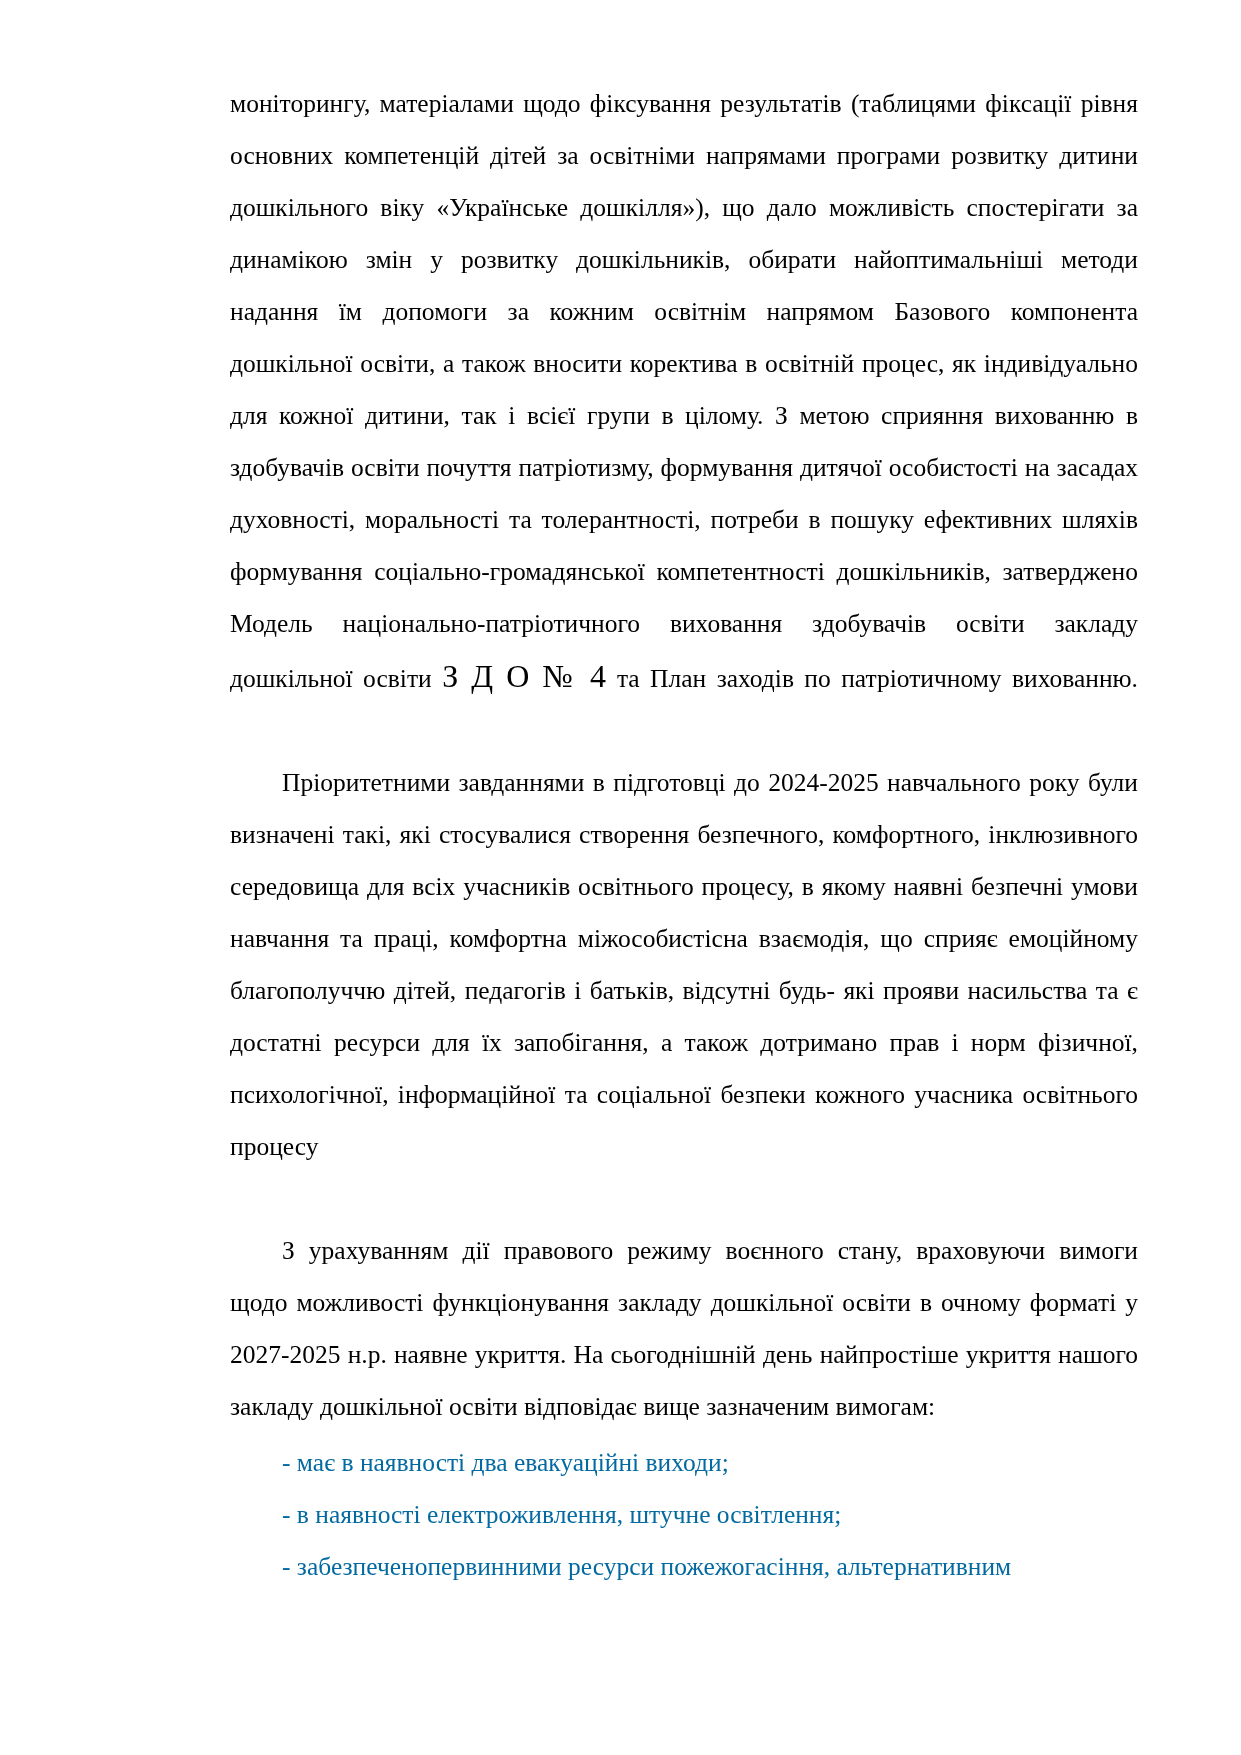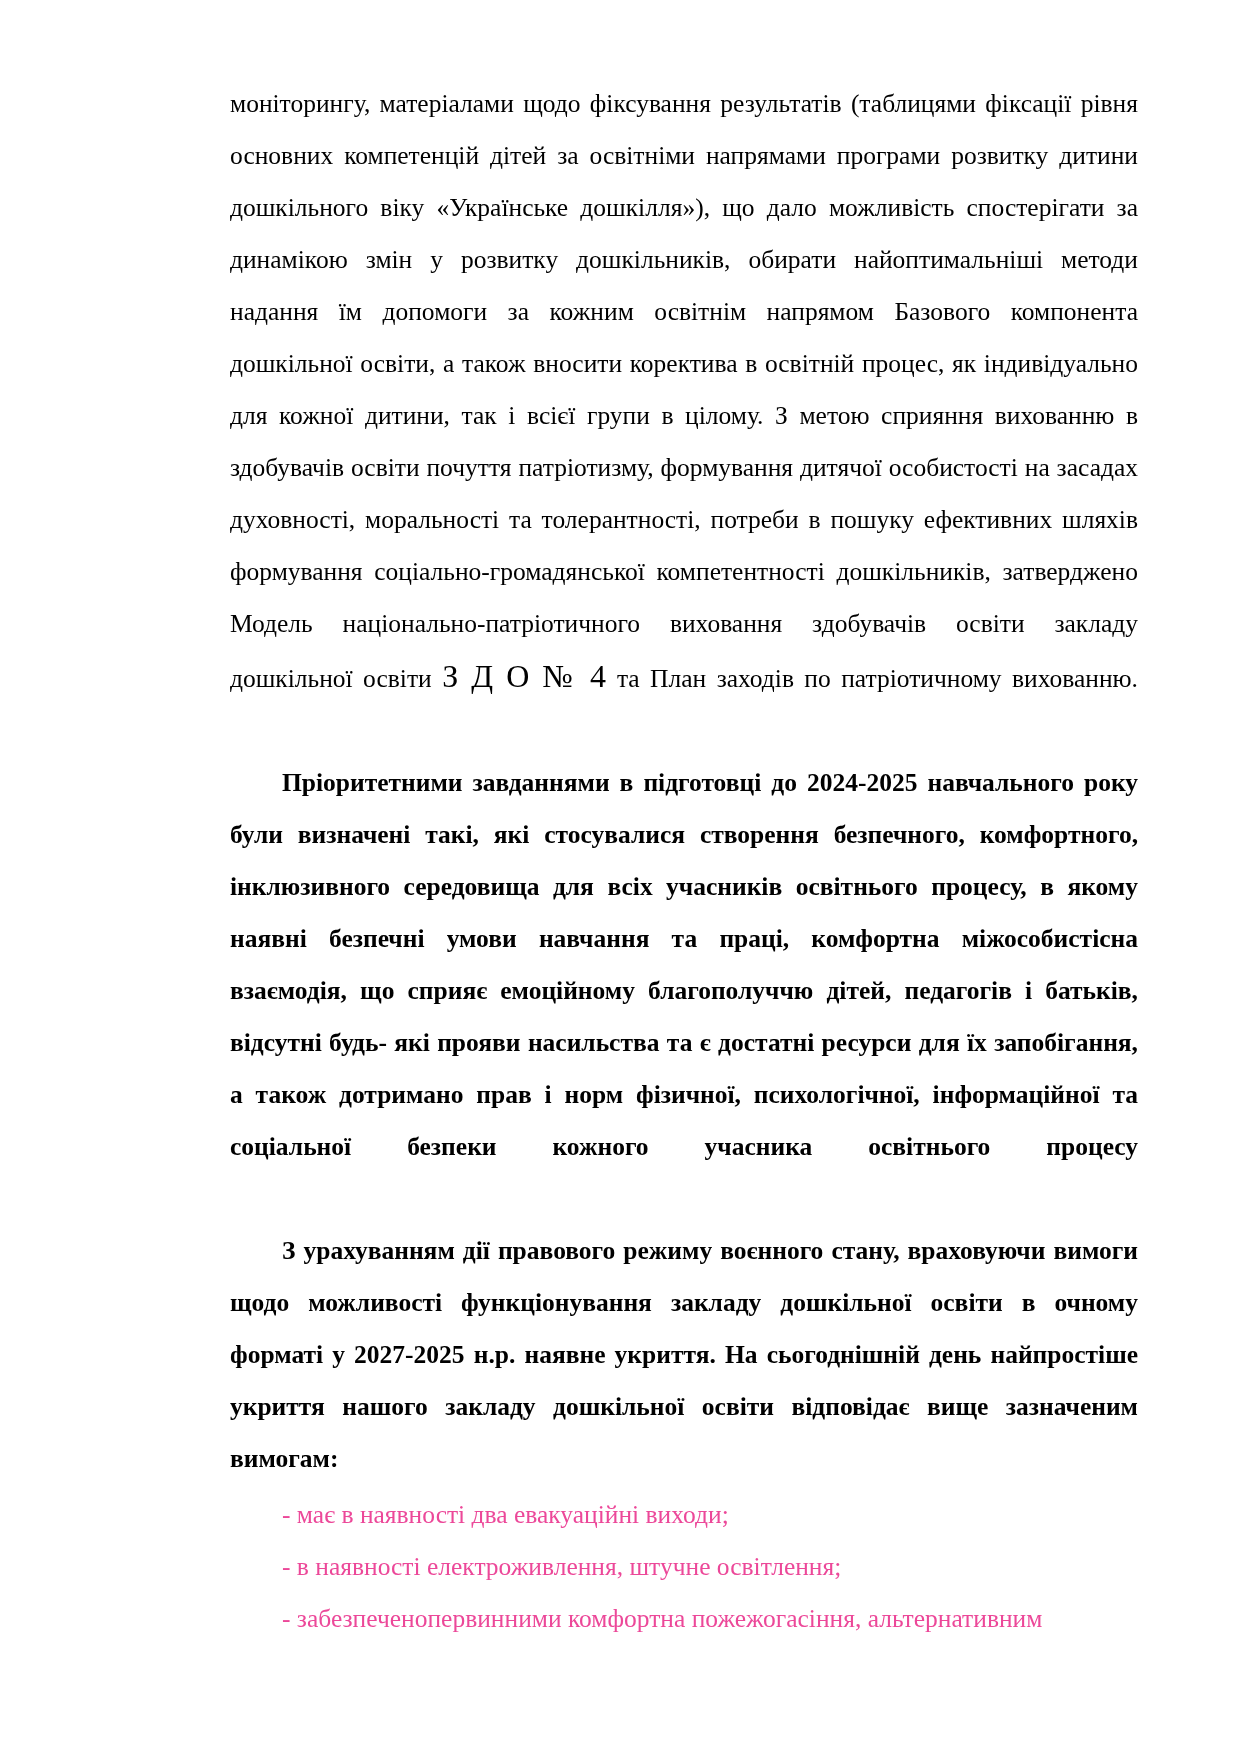--- a/index.html
+++ b/index.html
@@ -40,21 +40,20 @@
   }
 
   
   .para.no-indent {
     text-indent: 0;
   }
 
   
   .para.indent {
     text-indent: 52px;
-    font-weight: bold;
   }
 
   
   .para:after {
     content: "";
     display: inline-block;
     width: 100%;
   }
 
   .para.no-stretch:after {
@@ -71,21 +70,21 @@
   .dash-list {
     margin: 0;
     padding: 0;
     list-style: none;
   }
 
   .dash-item {
     font-family: "Liberation Serif", "DejaVu Serif", serif;
     font-size: 25.5px;
     line-height: 52px;
-    color: #ec4899;
+    color: #0369a1;
     margin: 0;
     padding-left: 52px;
     text-align: justify;
     text-justify: inter-word;
   }
 
   .dash-item:after {
     content: "";
     display: inline-block;
     width: 100%;
@@ -107,17 +106,17 @@
 
     <p class="para indent">Пріоритетними завданнями в підготовці до 2024-2025 навчального року були визначені такі, які стосувалися створення безпечного, комфортного, інклюзивного середовища для всіх учасників освітнього процесу, в якому  наявні безпечні умови навчання та праці, комфортна міжособистісна взаємодія, що сприяє емоційному благополуччю дітей, педагогів і батьків, відсутні будь- які прояви насильства та є достатні ресурси для їх запобігання, а також дотримано прав і норм фізичної, психологічної, інформаційної та соціальної безпеки кожного учасника освітнього процесу</p>
 
     <p class="para indent no-stretch">З урахуванням дії правового режиму воєнного стану, враховуючи вимоги щодо можливості функціонування закладу дошкільної освіти в очному форматі у 2027-2025 н.р.   наявне   укриття. На сьогоднішній день найпростіше укриття нашого закладу дошкільної освіти відповідає вище зазначеним вимогам:</p>
 
     <div class="spacer-xs"></div>
 
     <ul class="dash-list">
       <li class="dash-item no-stretch">- має в наявності два евакуаційні виходи;</li>
       <li class="dash-item no-stretch">- в наявності електроживлення, штучне освітлення;</li>
-      <li class="dash-item no-stretch">- забезпеченопервинними       комфортна    пожежогасіння, альтернативним</li>
+      <li class="dash-item no-stretch">- забезпеченопервинними       ресурси    пожежогасіння, альтернативним</li>
     </ul>
 
   </div>
 </div>
 
 </body></html>

